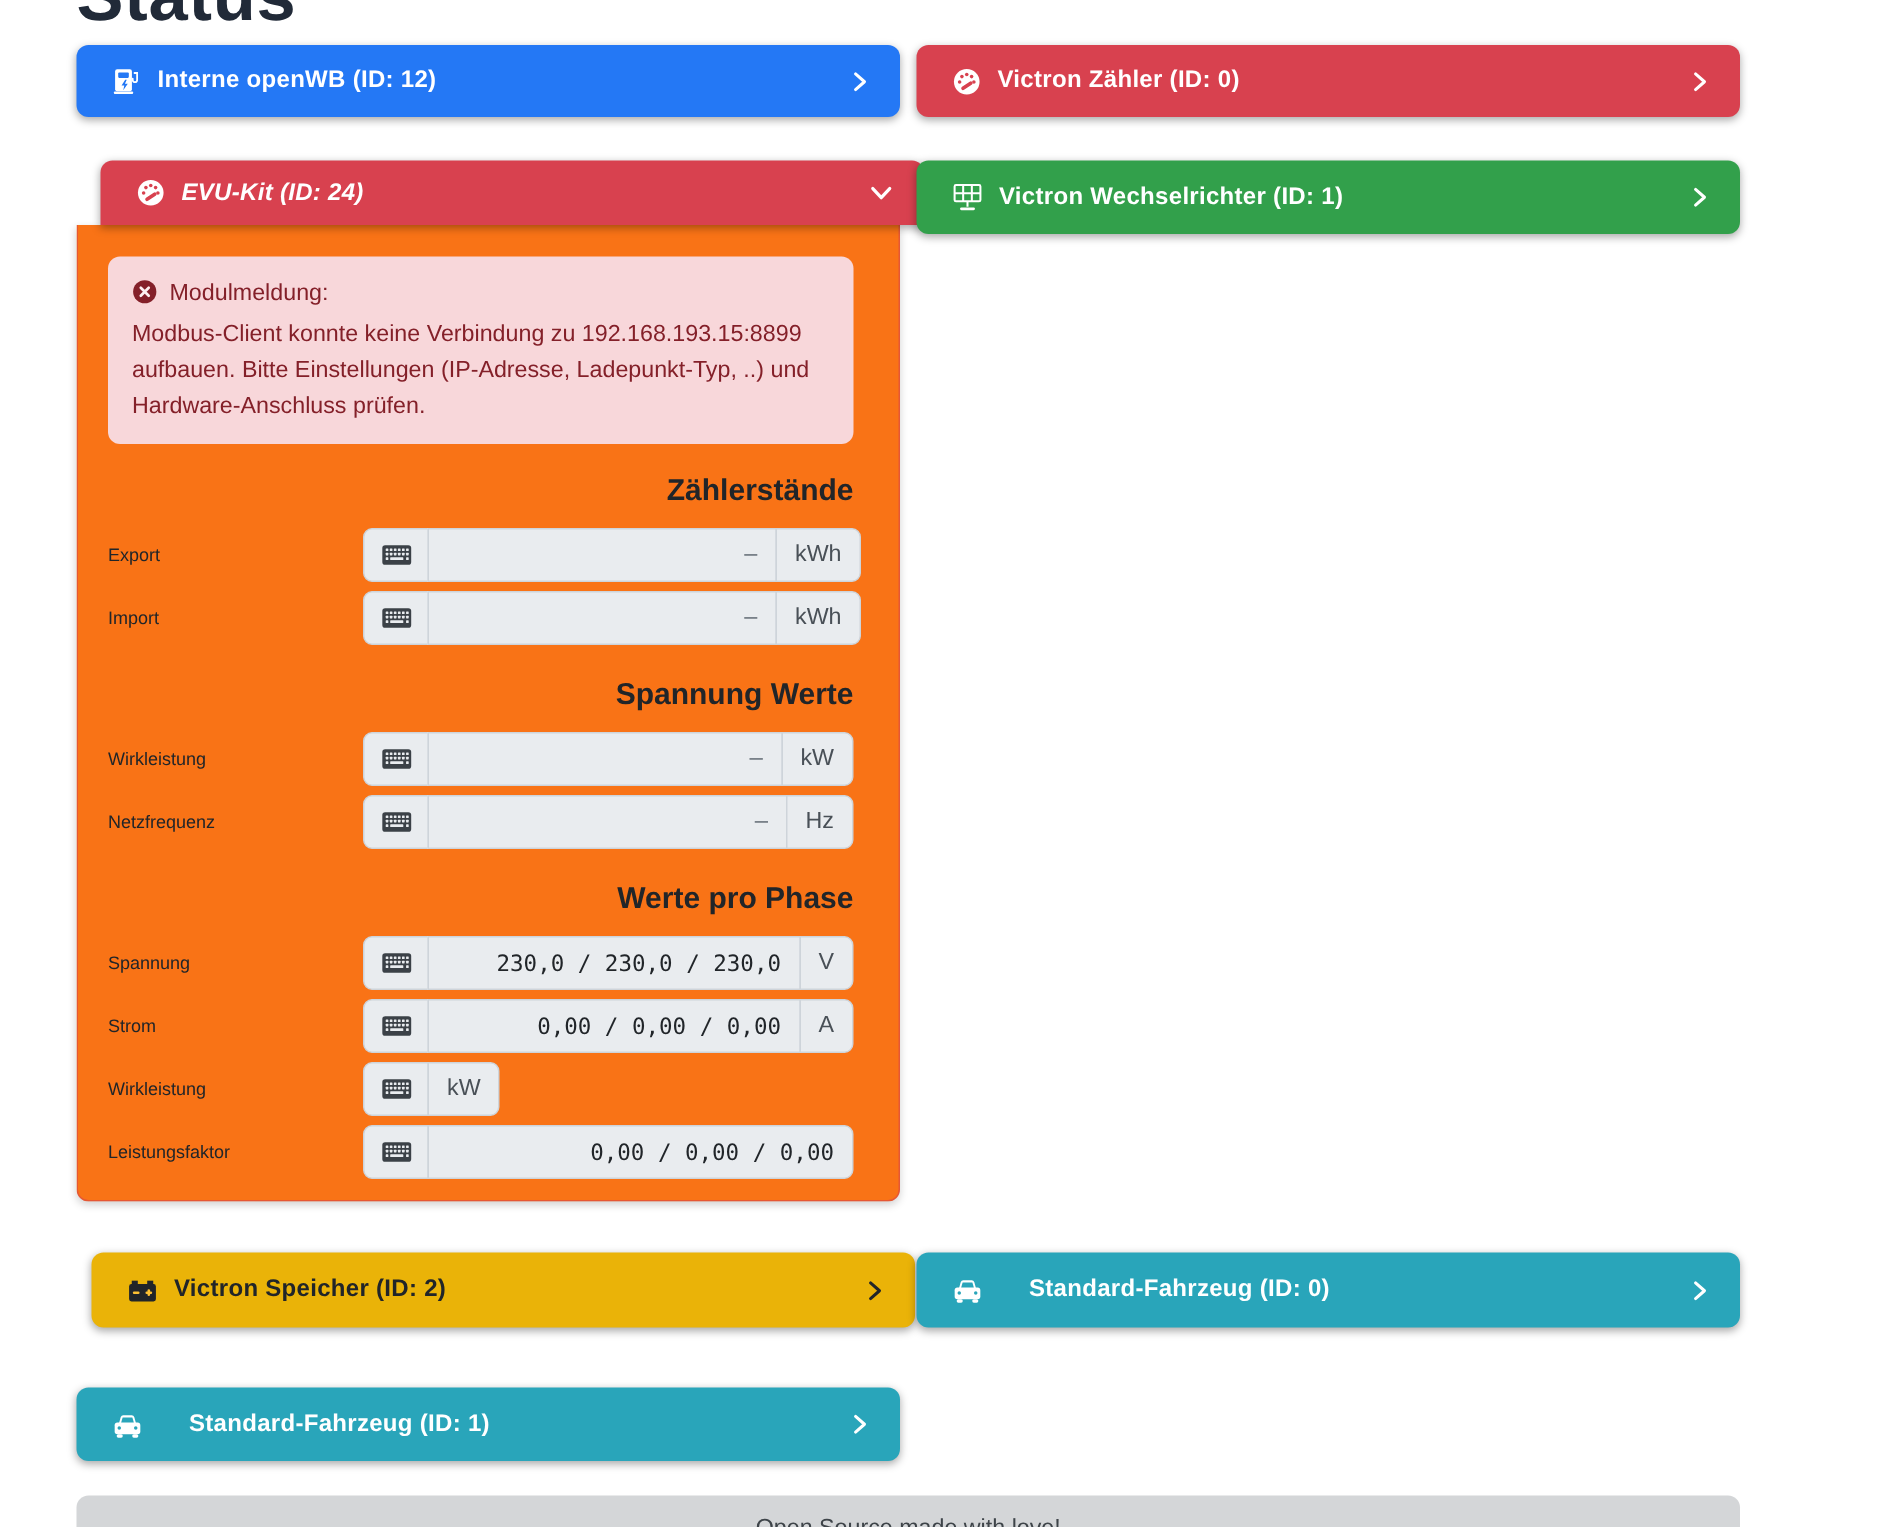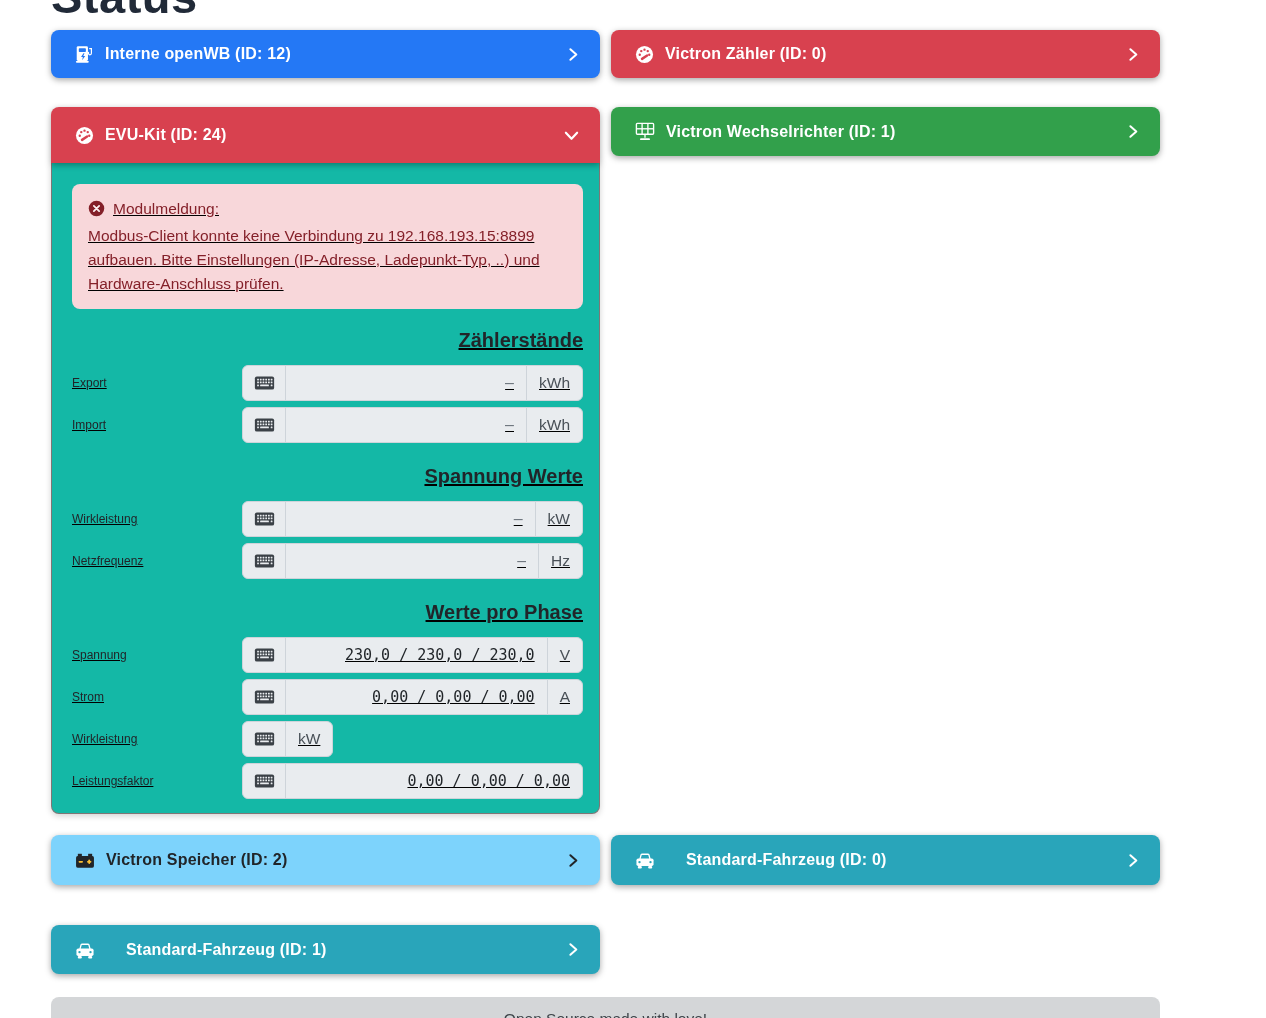--- a/index.html
+++ b/index.html
@@ -18,39 +18,38 @@
     border:none;border-radius:8px;padding:0 20px 0 24px;
     color:#fff;font-family:"Liberation Sans",sans-serif;font-size:16px;font-weight:700;
     box-shadow:0 2px 6px rgba(0,0,0,.35);cursor:pointer;text-align:left;
   }
   .panel .ic{display:flex;margin-right:11px;flex:0 0 auto;}
   .panel .lbl{flex:1;letter-spacing:.2px;}
   .panel .chev{display:flex;flex:0 0 auto;}
   .blue  {background:#2478f5;--pc:#2478f5;}
   .red   {background:#d8414f;--pc:#d8414f;}
   .green {background:#32a04b;--pc:#32a04b;}
-  .yellow{background:#7dd3fc;--pc:#fdc133;color:#212529;}
+  .yellow{background:#eab308;--pc:#fdc133;color:#212529;margin-left:10px;}
   .teal  {background:#29a5ba;gap:20px;--pc:#29a5ba;}
 
   #panel-openwb  {left:51px; top:30px; width:549px;height:48px;}
   #panel-zaehler {left:611px;top:30px; width:549px;height:48px;}
   #panel-wr      {left:611px;top:107px;width:549px;height:49px;}
   #panel-speicher{left:51px; top:835px;width:549px;height:50px;}
   #panel-fz0     {left:611px;top:835px;width:549px;height:50px;}
   #panel-fz1     {left:51px; top:913px;width:549px;height:49px;margin-top:12px;}
 
   
   #evu-card{position:absolute;left:51px;top:107px;width:549px;}
-  #evu-header{position:relative;left:0;top:0;width:549px;height:56px;border-radius:8px 8px 0 0;}
+  #evu-header{position:relative;left:16px;top:0;width:549px;height:43px;border-radius:8px 8px 0 0;font-style:italic;}
   #evu-body{
     box-sizing:border-box;width:549px;height:651px;overflow:hidden;
-    background:#14b8a6;border:1px solid rgba(216,65,79,.55);border-top:none;
-    border-radius:0 0 8px 8px;padding:21px 16px 20px 20px;
+    background:#f97316;border:1px solid rgba(216,65,79,.55);border-top:none;
+    border-radius:0 0 8px 8px;padding:21px 30px 20px 20px;
     box-shadow:0 2px 6px rgba(0,0,0,.18);
-    text-decoration:underline;
   }
   .alert{
     background:#f8d7da;border-radius:8px;padding:13px 16px;
     color:#842029;font-size:15.5px;line-height:24px;margin-bottom:20px;
   }
   .alert .aicon{vertical-align:-3px;margin-right:8px;display:inline-block;}
   .sec-h{font-size:20px;font-weight:700;color:#212529;margin:0 0 13px 0;text-align:right;}
   .sec-h.later{margin-top:22px;}
   .frow{display:flex;align-items:center;height:36px;margin-bottom:6px;}
   .flabel{flex:0 0 170px;font-size:12px;color:#212529;}

